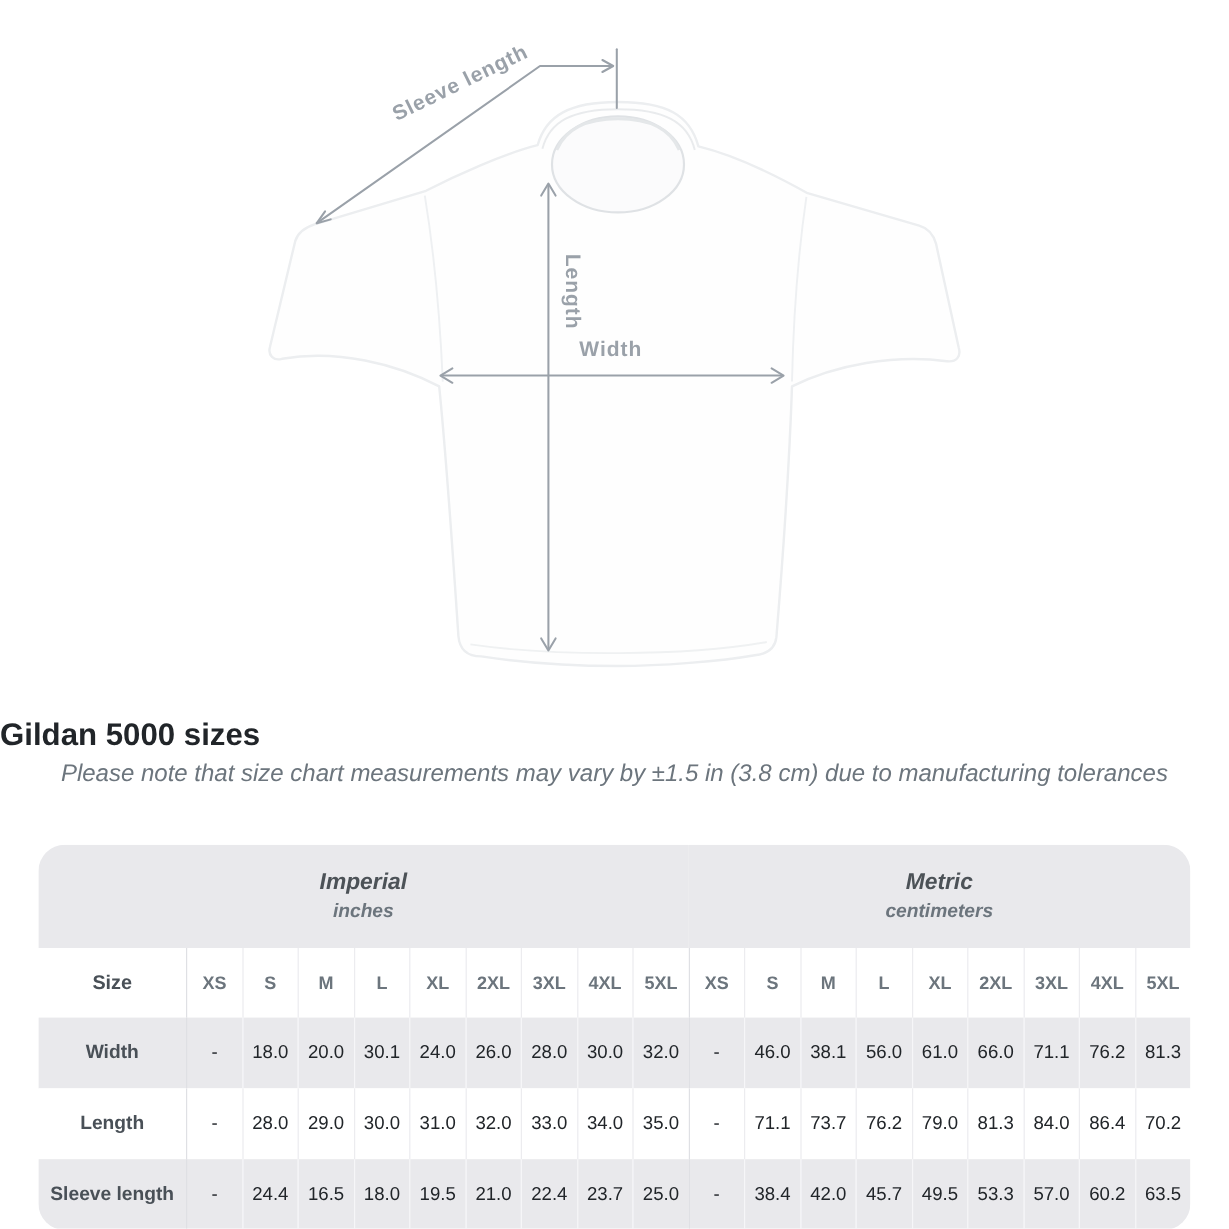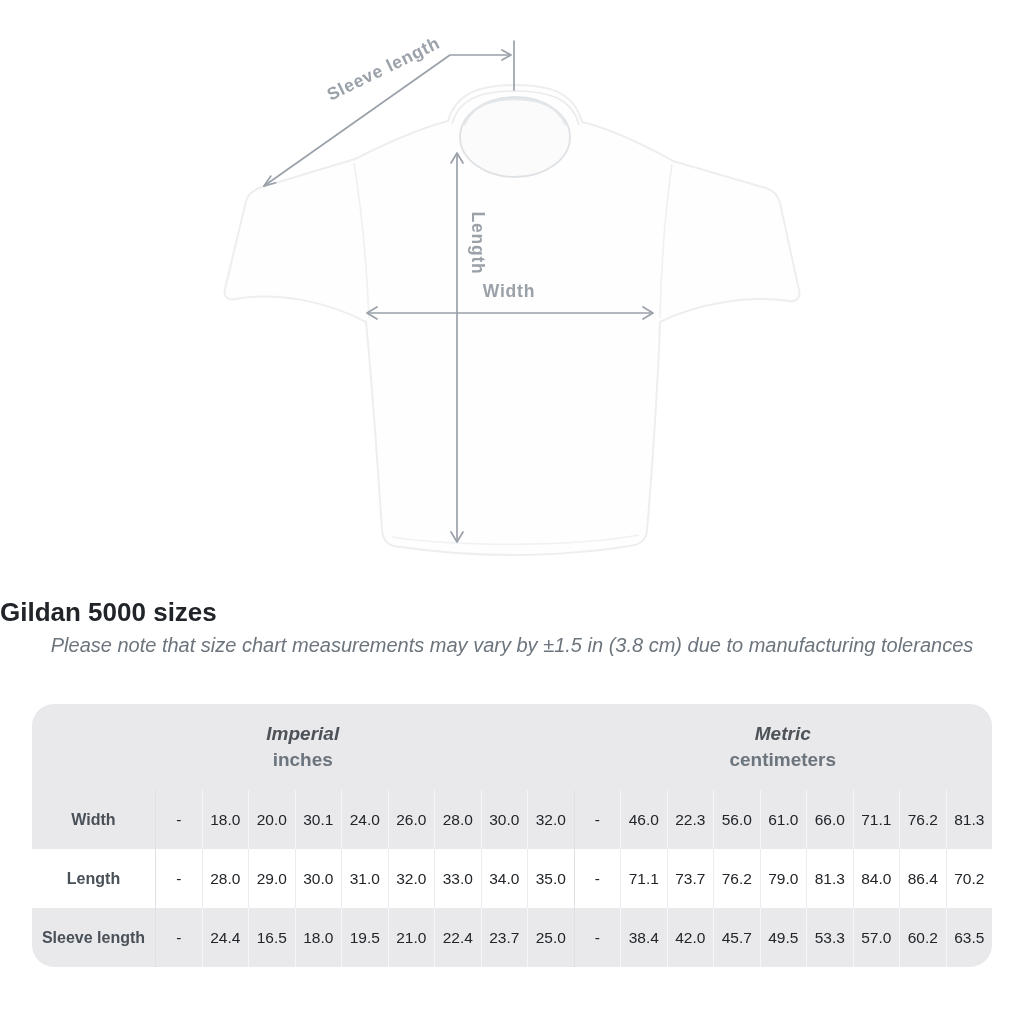--- a/index.html
+++ b/index.html
@@ -11,21 +11,21 @@
   .title{position:absolute;top:597px;left:0;width:100%;text-align:left;
          font-size:26px;font-weight:bold;color:#212529;}
   .subtitle{position:absolute;top:634px;left:0;width:100%;text-align:center;
             font-size:20px;font-style:italic;color:#6c757d;}
   .table-wrap{position:absolute;top:704px;left:32px;width:960px;border-radius:22px;
               overflow:hidden;}
   table.size-table{width:100%;border-collapse:separate;border-spacing:0;table-layout:fixed;}
   col.size-col{width:123px;}
   tr.band th{background:#e9e9ec;height:86px;vertical-align:middle;text-align:center;padding:0;}
   .glabel{font-size:19px;font-weight:bold;font-style:italic;color:#4c5257;line-height:1.2;}
-  .gsub{font-size:19px;color:#6c757d;margin-top:3px;}
+  .gsub{font-size:16px;font-style:italic;color:#6c757d;margin-top:3px;}
   tr.hdr th{height:58px;background:#ffffff;font-size:15px;font-weight:bold;color:#6c757d;
             text-align:center;vertical-align:middle;padding:0;}
   tr.hdr th.corner{font-size:16.5px;color:#495057;}
   tbody tr{height:59px;}
   tbody th,tbody td{text-align:center;vertical-align:middle;padding:0;}
   tbody th.rowlab{font-size:16px;font-weight:bold;color:#495057;}
   tbody td{font-size:15.5px;color:#212529;}
   tr.shade th,tr.shade td{background:#e9e9ec;}
   tr.plain th,tr.plain td{background:#ffffff;}
   tr.hdr th + th{border-left:1px solid #ececef;}
@@ -105,37 +105,59 @@
         <tr class="band">
           <th colspan="10">
             <div class="glabel">Imperial</div>
             <div class="gsub">inches</div>
           </th>
           <th colspan="9">
             <div class="glabel">Metric</div>
             <div class="gsub">centimeters</div>
           </th>
         </tr>
+        <tr class="hdr">
+          <th class="corner">Size</th>
+
+        <th class="sect">XS</th>
+            <th>S</th>
+            <th>M</th>
+            <th>L</th>
+            <th>XL</th>
+            <th>2XL</th>
+            <th>3XL</th>
+            <th>4XL</th>
+            <th>5XL</th>
+            <th class="sect">XS</th>
+            <th>S</th>
+            <th>M</th>
+            <th>L</th>
+            <th>XL</th>
+            <th>2XL</th>
+            <th>3XL</th>
+            <th>4XL</th>
+            <th>5XL</th>
+          </tr>
       </thead>
       <tbody>
 
       <tr class="shade">
             <th class="rowlab">Width</th>
             <td class="sect">-</td>
             <td>18.0</td>
             <td>20.0</td>
             <td>30.1</td>
             <td>24.0</td>
             <td>26.0</td>
             <td>28.0</td>
             <td>30.0</td>
             <td>32.0</td>
             <td class="sect">-</td>
             <td>46.0</td>
-            <td>22.3</td>
+            <td>38.1</td>
             <td>56.0</td>
             <td>61.0</td>
             <td>66.0</td>
             <td>71.1</td>
             <td>76.2</td>
             <td>81.3</td>
           </tr>
           <tr class="plain">
             <th class="rowlab">Length</th>
             <td class="sect">-</td>

